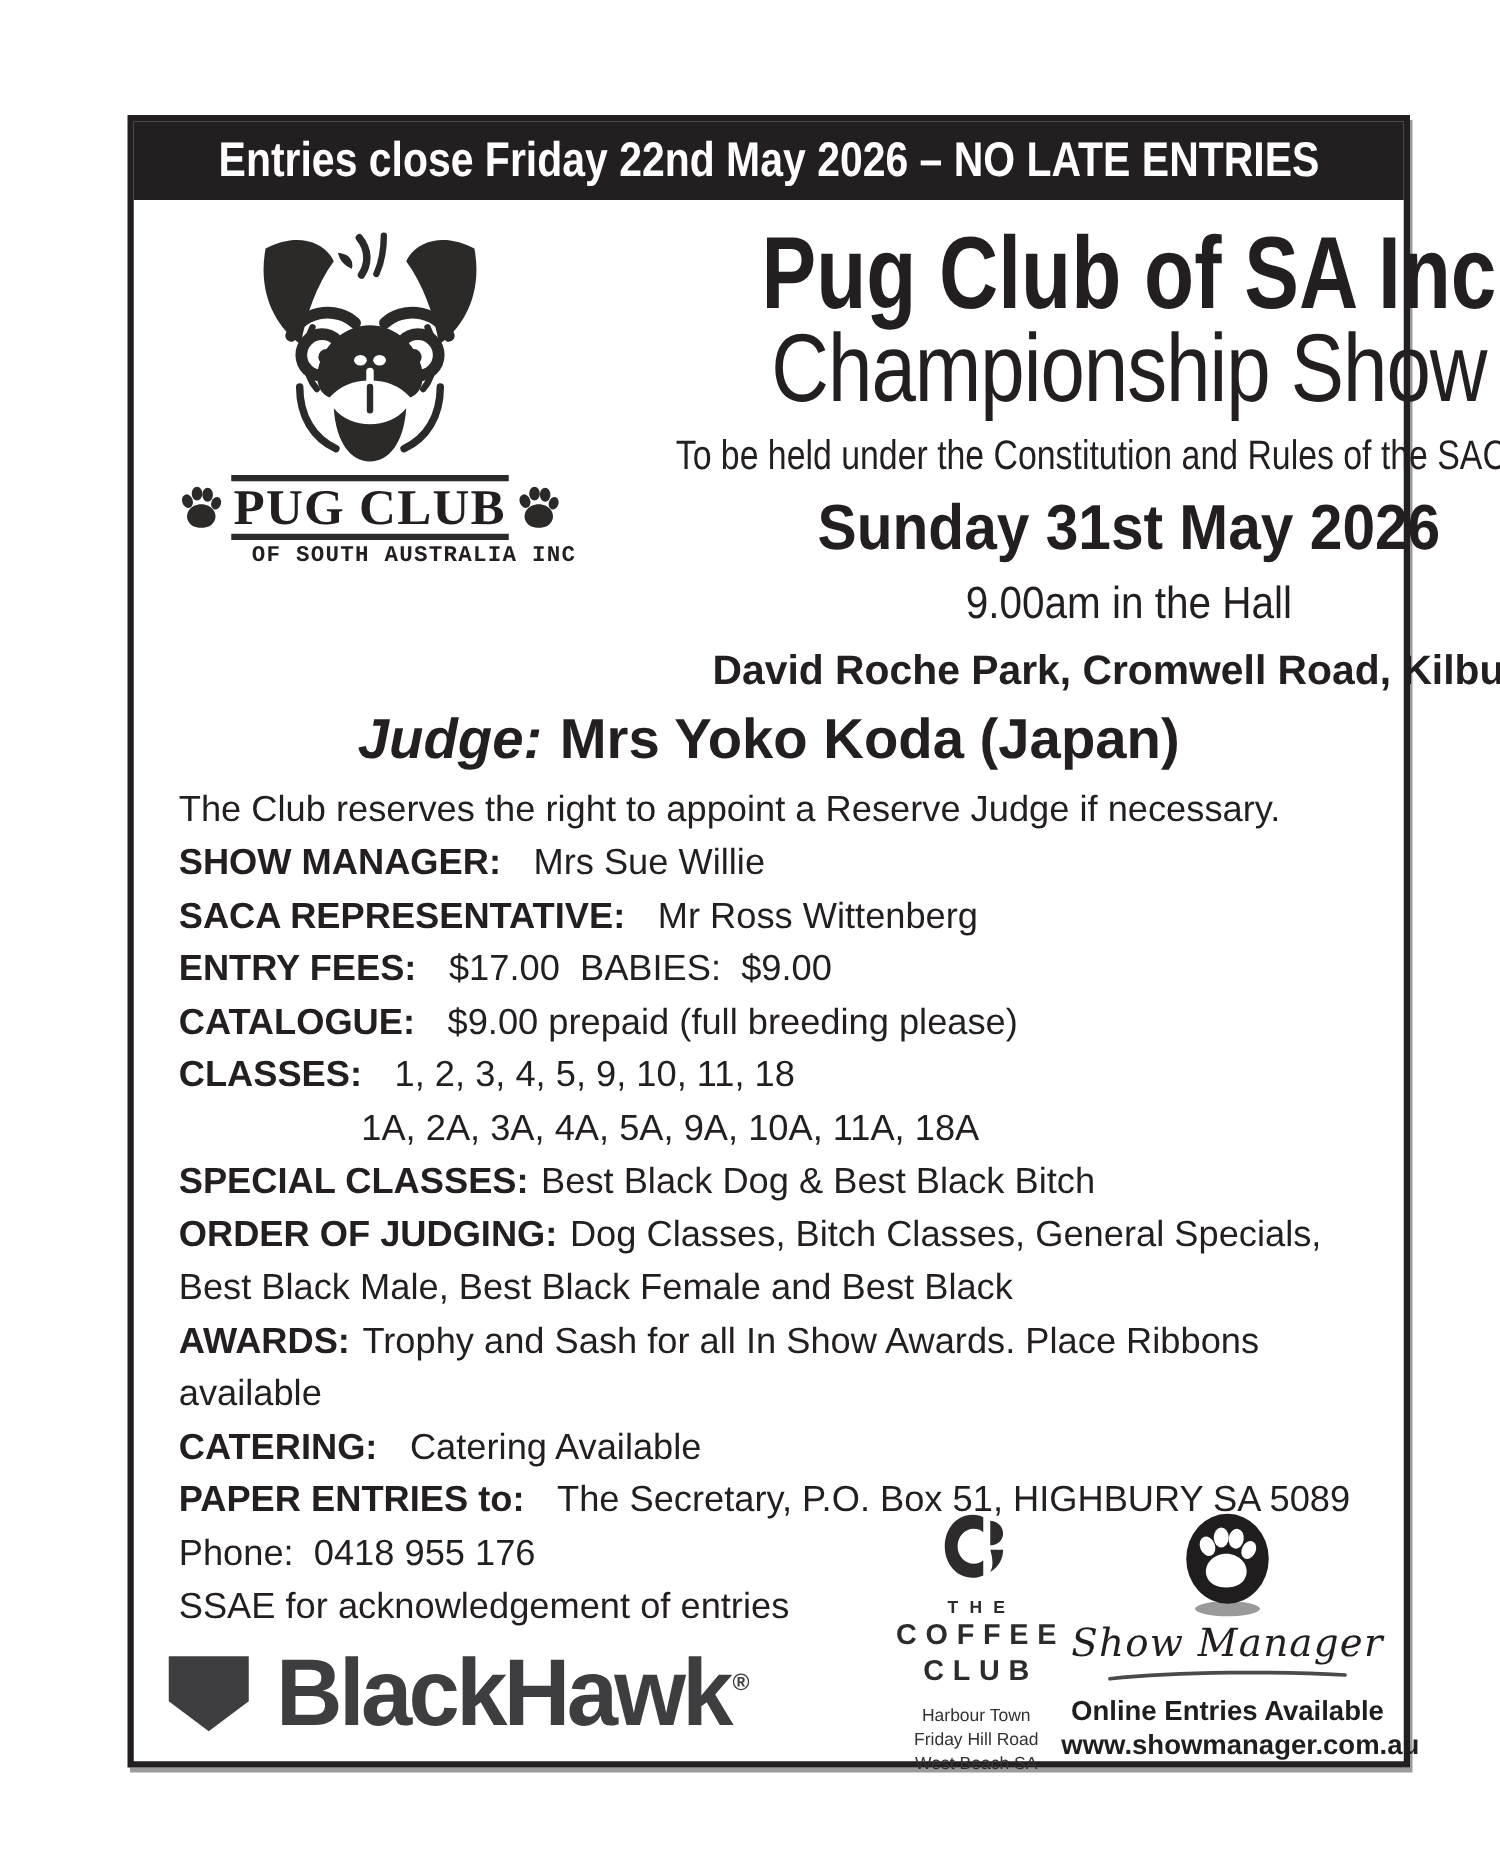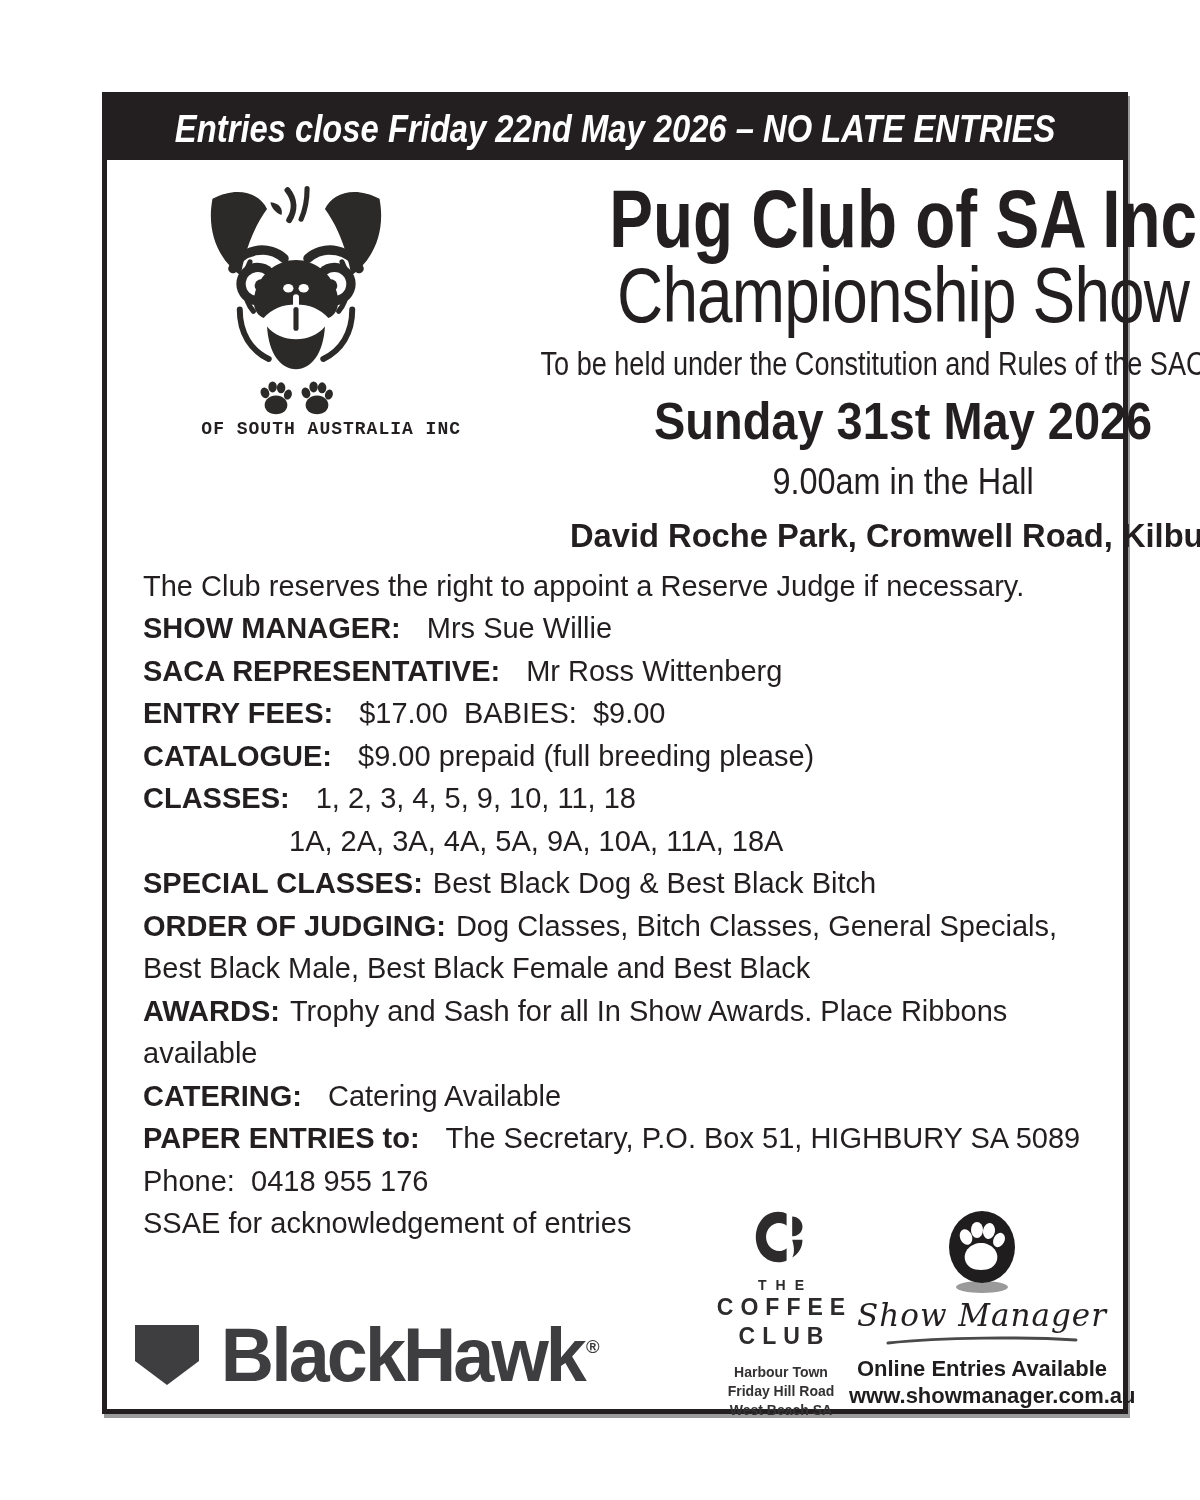--- a/index.html
+++ b/index.html
@@ -9,21 +9,20 @@
   .sheet {
     position:absolute; left:102px; top:92px; width:1026px; height:1322px;
     border:5px solid #231f20; background:#fff;
     box-shadow:2px 4px 0 #9b9b9b;
   }
 
   
   .banner {
     height:63px; background:#231f20; display:flex; align-items:center; justify-content:center;
     overflow:hidden;
-    font-style:italic;
   }
   .banner-text {
     color:#fff; font-weight:700; font-size:39px; white-space:nowrap;
     transform:scaleX(0.84); letter-spacing:0;
   }
 
   
   .header-row { display:flex; padding:20px 52px 0 24px; }
   .logo-col { width:330px; flex:0 0 330px; text-align:center; }
   .title-col { flex:1; text-align:center; }
@@ -66,21 +65,21 @@
   .bh-name {
     font-size:76px; font-weight:800; color:#3e3d40; letter-spacing:-3px;
     white-space:nowrap; transform:scaleX(0.97); line-height:1;
   }
   .bh-reg { font-size:19px; font-weight:700; color:#3e3d40; vertical-align:28px; letter-spacing:0; margin-left:2px; }
 
   .coffee { position:absolute; left:564px; top:1112px; width:220px; text-align:center; color:#2d2b2c; }
   .cc-icon { width:56px; height:58px; display:block; margin:0 auto 10px auto; }
   .cc-the { font-size:14px; font-weight:700; letter-spacing:9px; margin-left:9px; }
   .cc-word { font-size:23px; font-weight:700; letter-spacing:7px; margin-left:7px; line-height:29px; }
-  .cc-addr { margin-top:12px; font-size:14px; font-weight:700; line-height:19px; color:#333132; }
+  .cc-addr { margin-top:12px; font-size:14px; font-weight:400; line-height:19px; color:#333132; }
 
   .showman { position:absolute; left:742px; top:1112px; width:266px; text-align:center; }
   .sm-paw { width:78px; height:86px; display:block; margin:0 auto; }
   .sm-name {
     font-family:"DejaVu Serif", serif; font-style:italic; font-size:31px;
     letter-spacing:1px; margin-top:2px; white-space:nowrap;
   }
   .sm-swoosh { display:block; margin:2px auto 8px auto; width:196px; height:12px; }
   .sm-lines { font-size:22px; font-weight:700; line-height:27px; color:#1f1d1e; }
 </style>
@@ -129,20 +128,25 @@
       </svg>
 
       <div class="club-lockup">
         <svg class="paw-svg" viewBox="0 0 40 42" fill="#2b2a29">
           <ellipse cx="7" cy="15" rx="5" ry="6.5" transform="rotate(-20 7 15)"></ellipse>
           <ellipse cx="16" cy="8" rx="5" ry="6.5"></ellipse>
           <ellipse cx="26" cy="9" rx="5" ry="6.5"></ellipse>
           <ellipse cx="34" cy="17" rx="4.5" ry="6" transform="rotate(20 34 17)"></ellipse>
           <path d="M20,18 C29,18 35,25 33,32 C31,38 26,40 20,40 C14,40 9,38 7,32 C5,25 11,18 20,18 Z"></path>
         </svg>
+        <div class="club-center">
+          <div class="club-bar"></div>
+          <div class="club-name">PUG CLUB</div>
+          <div class="club-bar"></div>
+        </div>
         <svg class="paw-svg" viewBox="0 0 40 42" fill="#2b2a29">
           <ellipse cx="7" cy="15" rx="5" ry="6.5" transform="rotate(-20 7 15)"></ellipse>
           <ellipse cx="16" cy="8" rx="5" ry="6.5"></ellipse>
           <ellipse cx="26" cy="9" rx="5" ry="6.5"></ellipse>
           <ellipse cx="34" cy="17" rx="4.5" ry="6" transform="rotate(20 34 17)"></ellipse>
           <path d="M20,18 C29,18 35,25 33,32 C31,38 26,40 20,40 C14,40 9,38 7,32 C5,25 11,18 20,18 Z"></path>
         </svg>
       </div>
       <div class="club-sub">OF SOUTH AUSTRALIA INC</div>
     </div>
@@ -150,20 +154,23 @@
     <div class="title-col">
       <div class="m-title">Pug Club of SA Inc</div>
       <div class="m-subtitle">Championship Show</div>
       <div class="m-constitution">To be held under the Constitution and Rules of the SACA Inc</div>
       <div class="m-date">Sunday 31st May 2026</div>
       <div class="m-time">9.00am in the Hall</div>
       <div class="m-venue">David Roche Park, Cromwell Road, Kilburn</div>
     </div>
   </div>
 
+  <div class="judge-line">
+    <span class="judge-label">Judge:</span><span>Mrs Yoko Koda (Japan)</span>
+  </div>
 
   <div class="details">
     <p>The Club reserves the right to appoint a Reserve Judge if necessary.</p>
     <div>
         <p class="drow gap-wide"><span class="dlabel">SHOW MANAGER:</span><span class="dvalue">Mrs Sue Willie</span></p>
         <p class="drow gap-wide"><span class="dlabel">SACA REPRESENTATIVE:</span><span class="dvalue">Mr Ross Wittenberg</span></p>
         <p class="drow gap-wide"><span class="dlabel">ENTRY FEES:</span><span class="dvalue">$17.00&nbsp; BABIES:&nbsp; $9.00</span></p>
         <p class="drow gap-wide"><span class="dlabel">CATALOGUE:</span><span class="dvalue">$9.00 prepaid (full breeding please)</span></p>
         <p class="drow gap-wide"><span class="dlabel">CLASSES:</span><span class="dvalue">1, 2, 3, 4, 5, 9, 10, 11, 18</span></p>
         <p class="drow indent"><span class="dvalue">1A, 2A, 3A, 4A, 5A, 9A, 10A, 11A, 18A</span></p>

